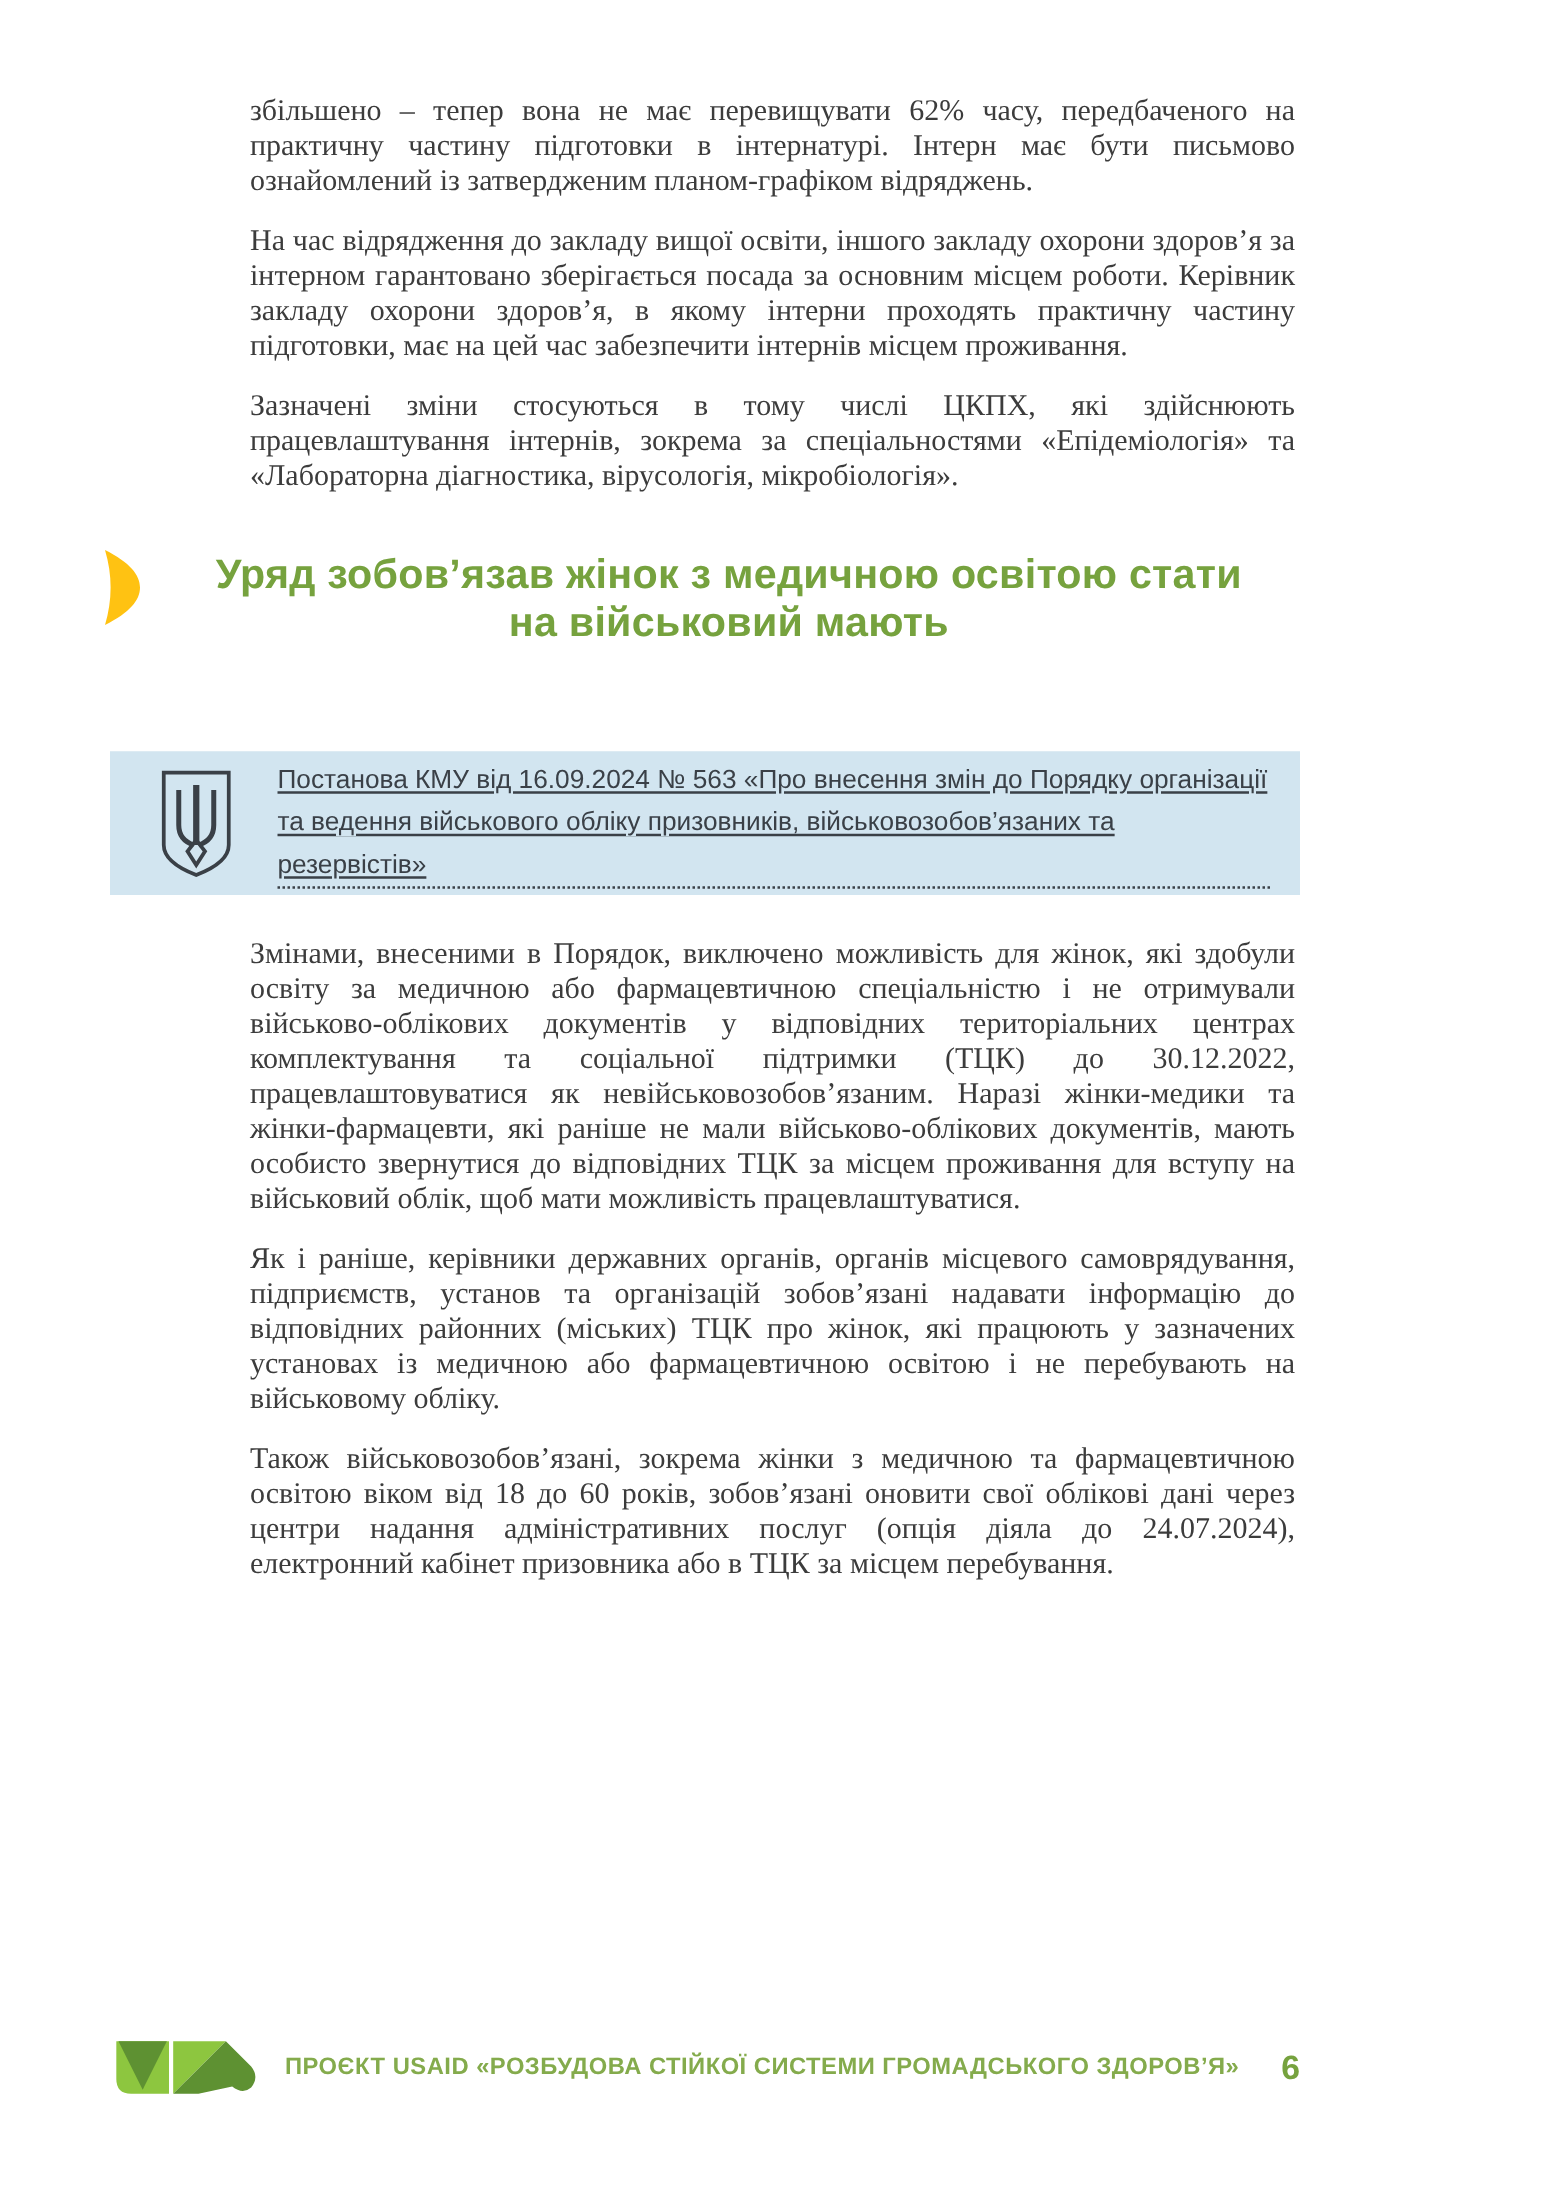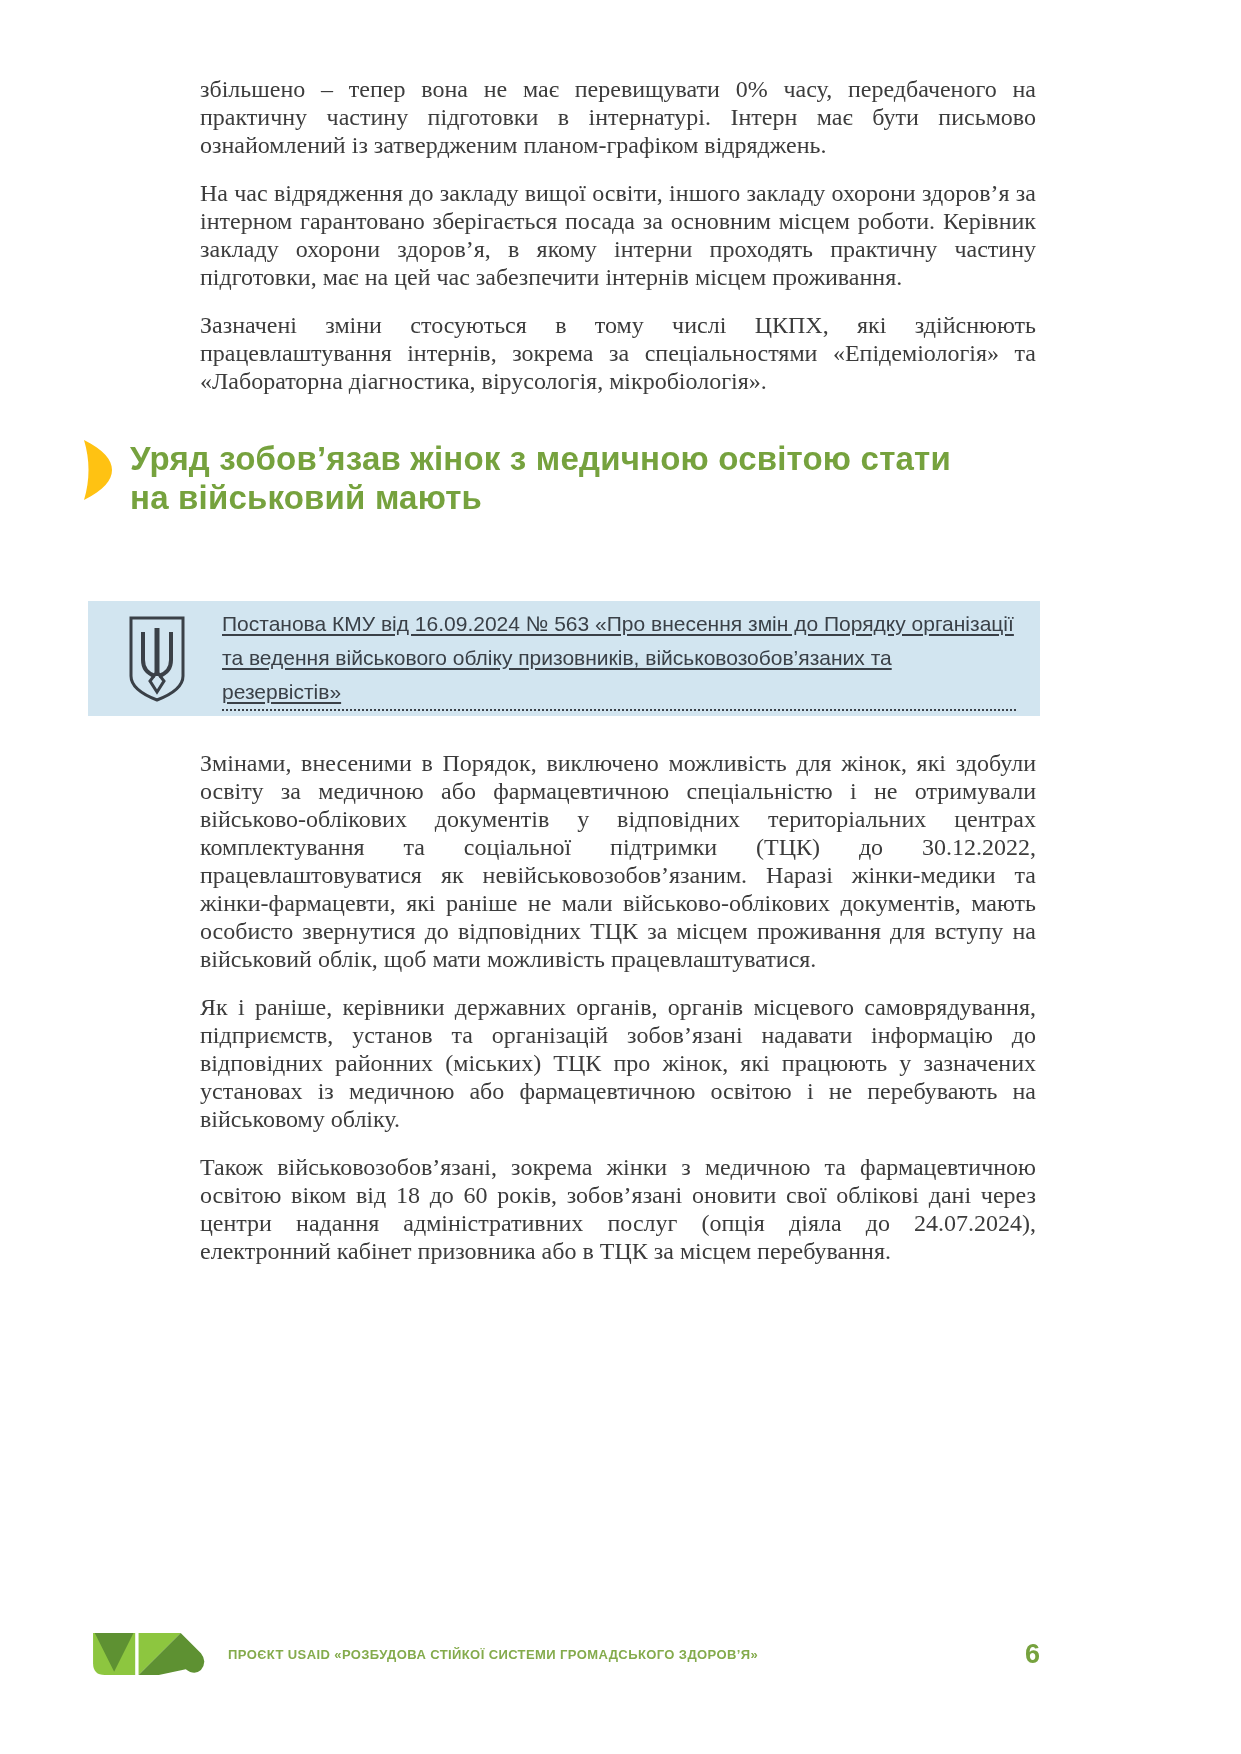--- a/index.html
+++ b/index.html
@@ -18,20 +18,21 @@
     margin:0 0 20px 0;
     font-size:24px;
     line-height:28px;
     text-align:justify;
     color:#3c3c3c;
   }
   .section-head {
     position:relative;
     margin:44px 0 0 -70px;
     font-family:"Liberation Sans", sans-serif;
+    text-align:center;
   }
   .section-head h2 {
     margin:0;
     font-size:33px;
     line-height:39px;
     font-weight:700;
     color:#76a23e;
     letter-spacing:0.2px;
   }
   .marker {
@@ -68,42 +69,42 @@
     position:absolute;
     top:1628px; left:88px;
     width:952px; height:52px;
     display:flex;
     align-items:center;
     font-family:"Liberation Sans", sans-serif;
   }
   .footer .logo { width:118px; height:46px; flex:0 0 auto; }
   .footer .footer-text {
     margin-left:22px;
-    font-size:13px;
+    font-size:19px;
     font-weight:700;
     letter-spacing:0.4px;
     color:#84ab4c;
     text-transform:uppercase;
     white-space:nowrap;
   }
   .footer .page-num {
     margin-left:auto;
     font-size:27px;
     font-weight:700;
     color:#76a23e;
   }
 </style>
 </head>
 <body>
 
 <div class="page">
 
   <div class="content">
 
-    <p class="body-par">збільшено – тепер вона не має перевищувати 0% часу, передбаченого на практичну частину підготовки в інтернатурі. Інтерн має бути письмово ознайомлений із затвердженим планом-графіком відряджень.</p>
+    <p class="body-par">збільшено – тепер вона не має перевищувати 62% часу, передбаченого на практичну частину підготовки в інтернатурі. Інтерн має бути письмово ознайомлений із затвердженим планом-графіком відряджень.</p>
     <p class="body-par">На час відрядження до закладу вищої освіти, іншого закладу охорони здоров’я за інтерном гарантовано зберігається посада за основним місцем роботи. Керівник закладу охорони здоров’я, в якому інтерни проходять практичну частину підготовки, має на цей час забезпечити інтернів місцем проживання.</p>
     <p class="body-par">Зазначені зміни стосуються в тому числі ЦКПХ, які здійснюють працевлаштування інтернів, зокрема за спеціальностями «Епідеміологія» та «Лабораторна діагностика, вірусологія, мікробіологія».</p>
 
     <div class="section-head">
       <svg class="marker" viewBox="0 0 32 60" aria-hidden="true">
         <path d="M2,0 C22,10 30,20 30,30 C30,40 22,50 2,60 C8,40 8,20 2,0 Z" fill="#ffc212"></path>
       </svg>
       <h2>
         <span style="display:block">Уряд зобов’язав жінок з медичною освітою стати</span>
         <span style="display:block">на військовий мають</span>

